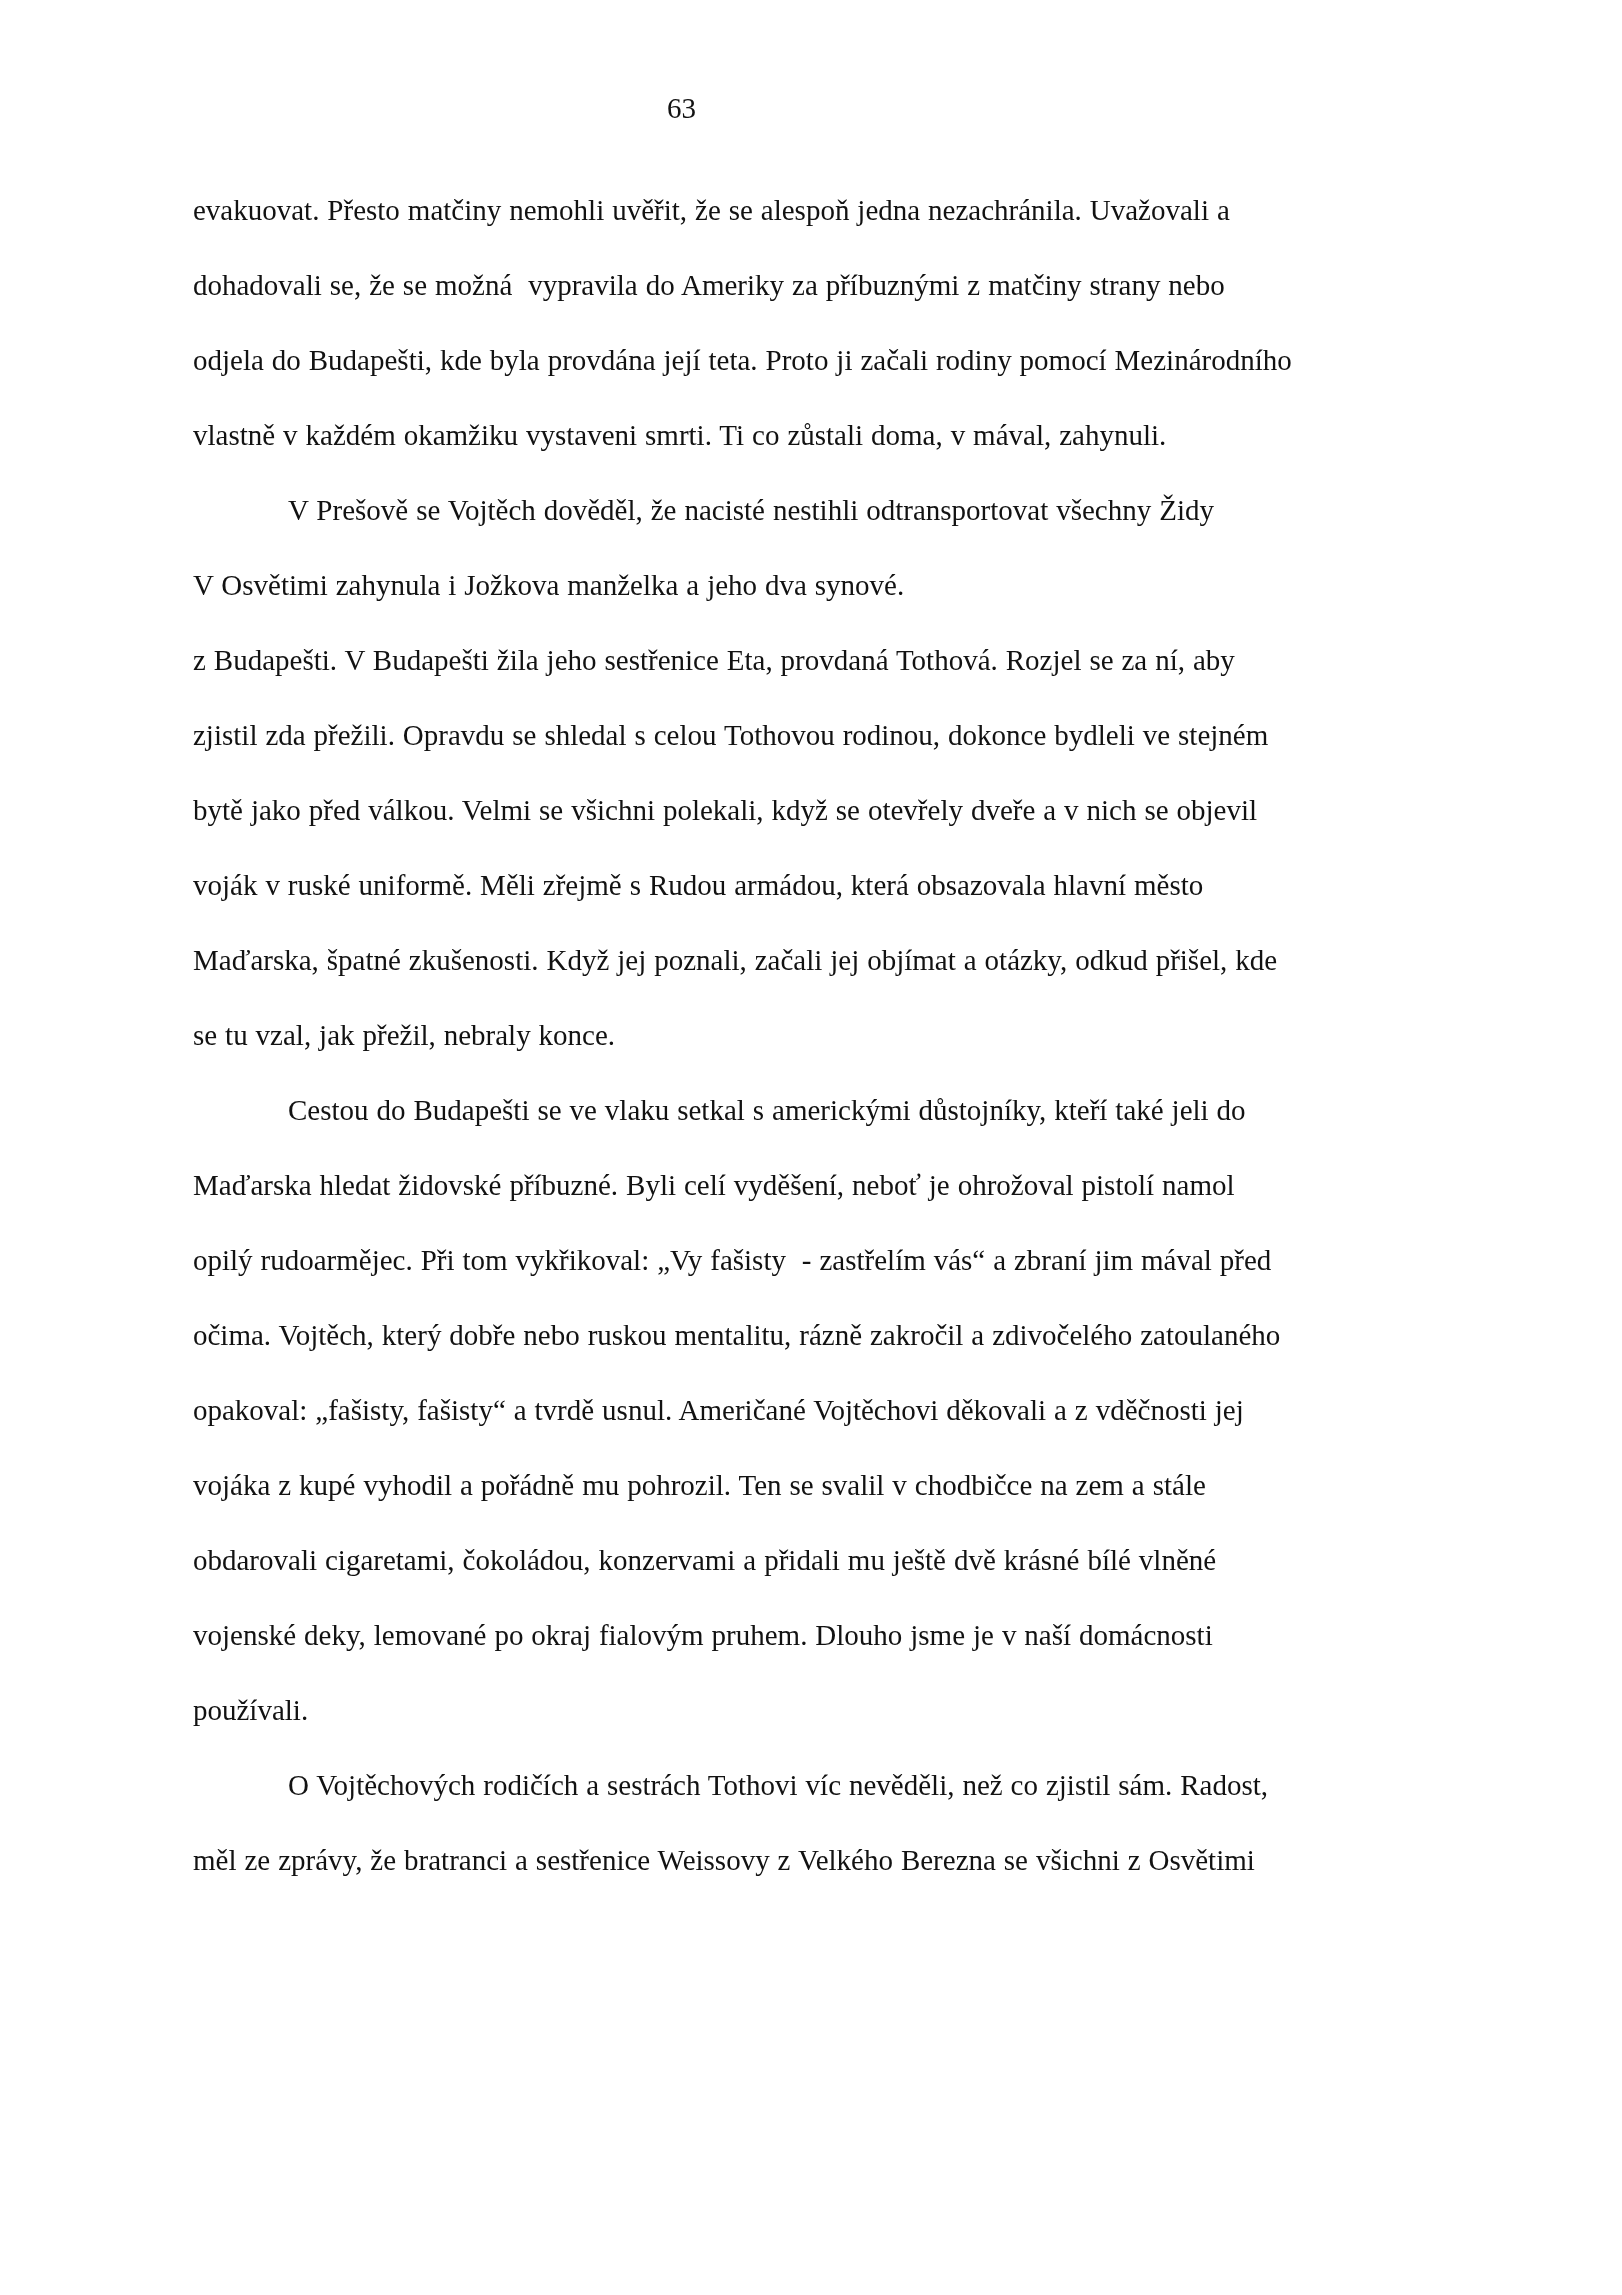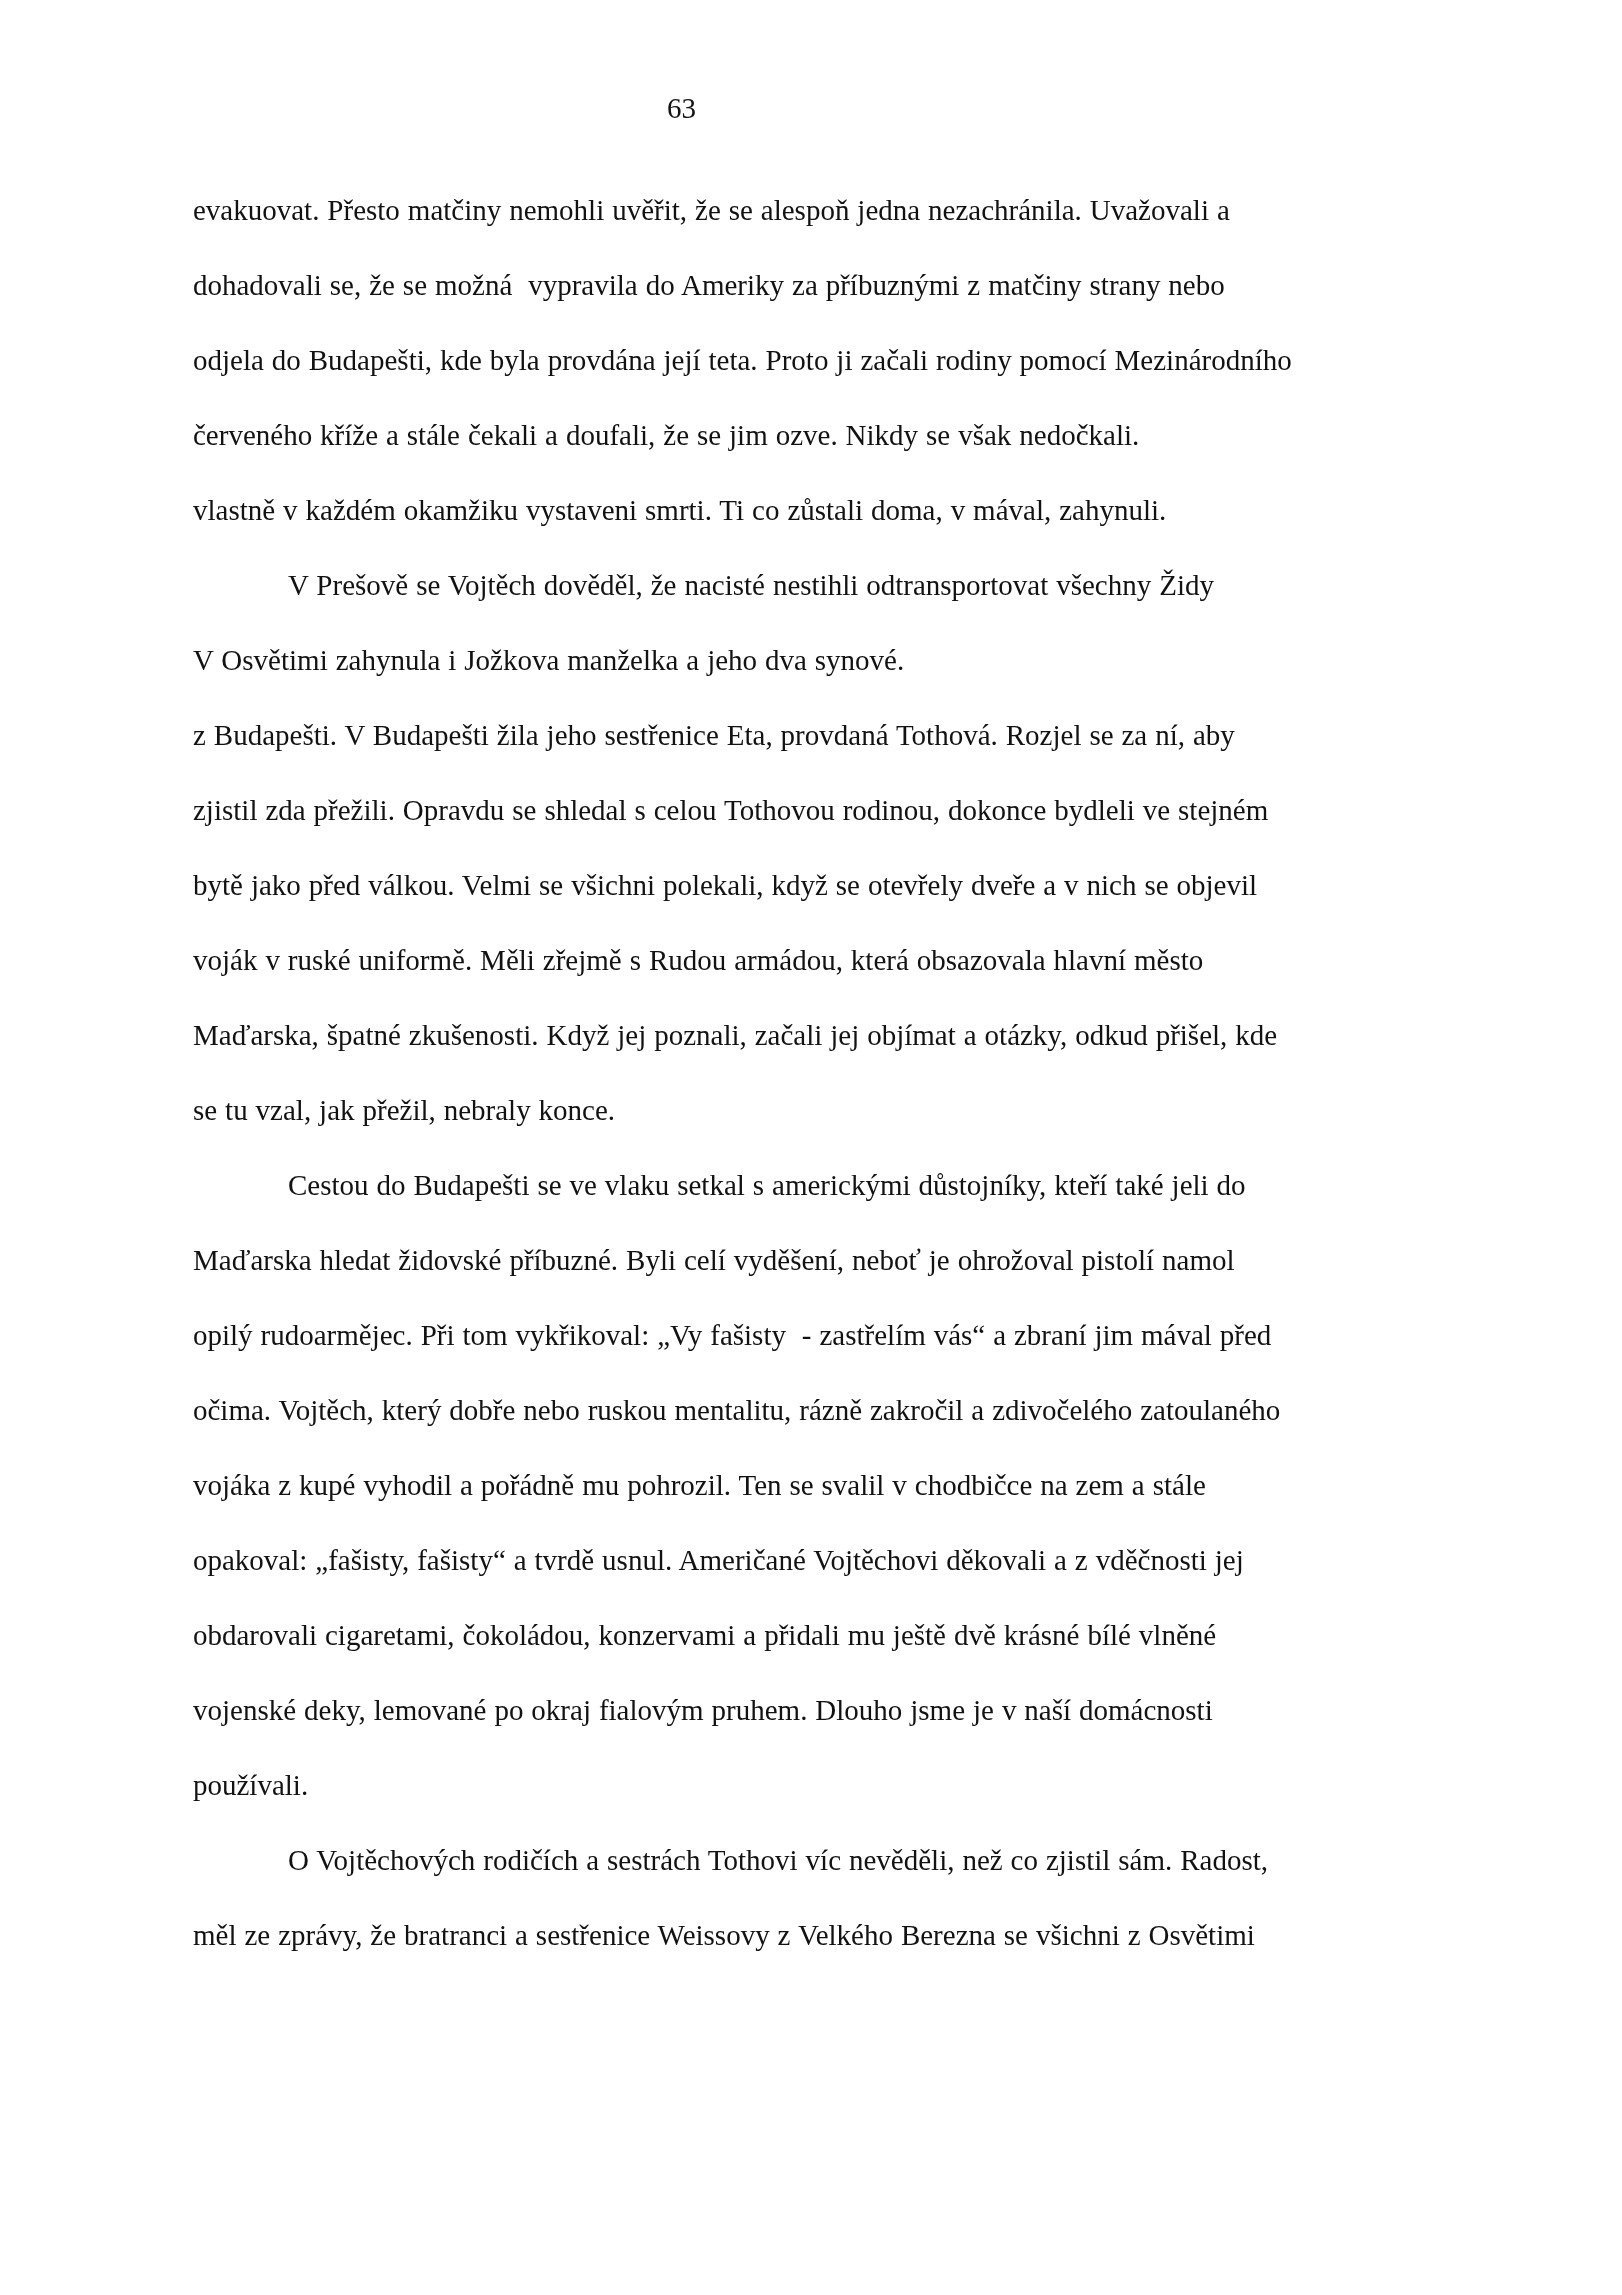--- a/index.html
+++ b/index.html
@@ -48,36 +48,35 @@
 </style>
 </head>
 <body>
 
 <div class="sheet">
   <div class="page-number">63</div>
   <div class="text-body" id="text-body">
       <div class="line">evakuovat. Přesto matčiny nemohli uvěřit, že se alespoň jedna nezachránila. Uvažovali a</div>
       <div class="line">dohadovali se, že se možná  vypravila do Ameriky za příbuznými z matčiny strany nebo</div>
       <div class="line">odjela do Budapešti, kde byla provdána její teta. Proto ji začali rodiny pomocí Mezinárodního</div>
-      <div class="line">červeného kříže a stále čekali a doufali, že se jim ozve. Nikdy se však nedočkali.</div>
       <div class="line">vlastně v každém okamžiku vystaveni smrti. Ti co zůstali doma, v mával, zahynuli.</div>
       <div class="line indent">V Prešově se Vojtěch dověděl, že nacisté nestihli odtransportovat všechny Židy</div>
       <div class="line">V Osvětimi zahynula i Jožkova manželka a jeho dva synové.</div>
       <div class="line">z Budapešti. V Budapešti žila jeho sestřenice Eta, provdaná Tothová. Rozjel se za ní, aby</div>
       <div class="line">zjistil zda přežili. Opravdu se shledal s celou Tothovou rodinou, dokonce bydleli ve stejném</div>
       <div class="line">bytě jako před válkou. Velmi se všichni polekali, když se otevřely dveře a v nich se objevil</div>
       <div class="line">voják v ruské uniformě. Měli zřejmě s Rudou armádou, která obsazovala hlavní město</div>
       <div class="line">Maďarska, špatné zkušenosti. Když jej poznali, začali jej objímat a otázky, odkud přišel, kde</div>
       <div class="line">se tu vzal, jak přežil, nebraly konce.</div>
       <div class="line indent">Cestou do Budapešti se ve vlaku setkal s americkými důstojníky, kteří také jeli do</div>
       <div class="line">Maďarska hledat židovské příbuzné. Byli celí vyděšení, neboť je ohrožoval pistolí namol</div>
       <div class="line">opilý rudoarmějec. Při tom vykřikoval: „Vy fašisty  - zastřelím vás“ a zbraní jim mával před</div>
       <div class="line">očima. Vojtěch, který dobře nebo ruskou mentalitu, rázně zakročil a zdivočelého zatoulaného</div>
+      <div class="line">opakoval: „fašisty, fašisty“ a tvrdě usnul. Američané Vojtěchovi děkovali a z vděčnosti jej</div>
       <div class="line">vojáka z kupé vyhodil a pořádně mu pohrozil. Ten se svalil v chodbičce na zem a stále</div>
-      <div class="line">opakoval: „fašisty, fašisty“ a tvrdě usnul. Američané Vojtěchovi děkovali a z vděčnosti jej</div>
       <div class="line">obdarovali cigaretami, čokoládou, konzervami a přidali mu ještě dvě krásné bílé vlněné</div>
       <div class="line">vojenské deky, lemované po okraj fialovým pruhem. Dlouho jsme je v naší domácnosti</div>
       <div class="line">používali.</div>
       <div class="line indent">O Vojtěchových rodičích a sestrách Tothovi víc nevěděli, než co zjistil sám. Radost,</div>
       <div class="line">měl ze zprávy, že bratranci a sestřenice Weissovy z Velkého Berezna se všichni z Osvětimi</div>
     </div>
 </div>
 
 
 </body></html>

